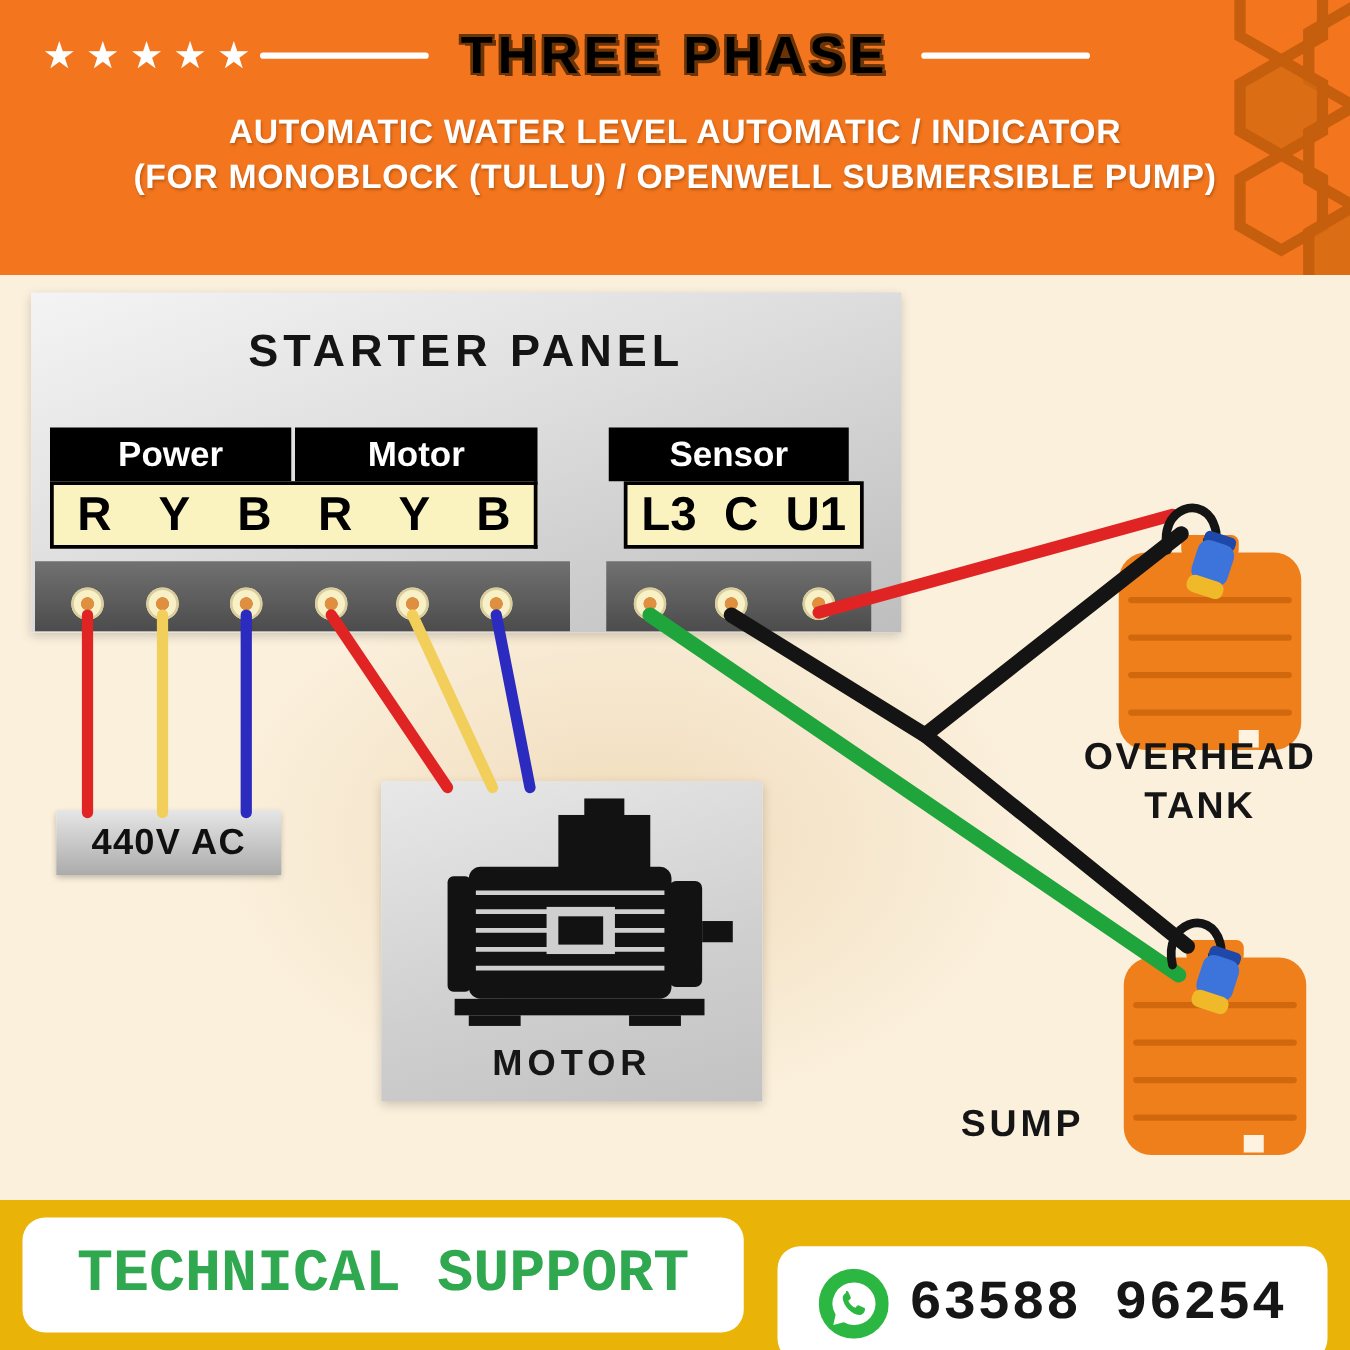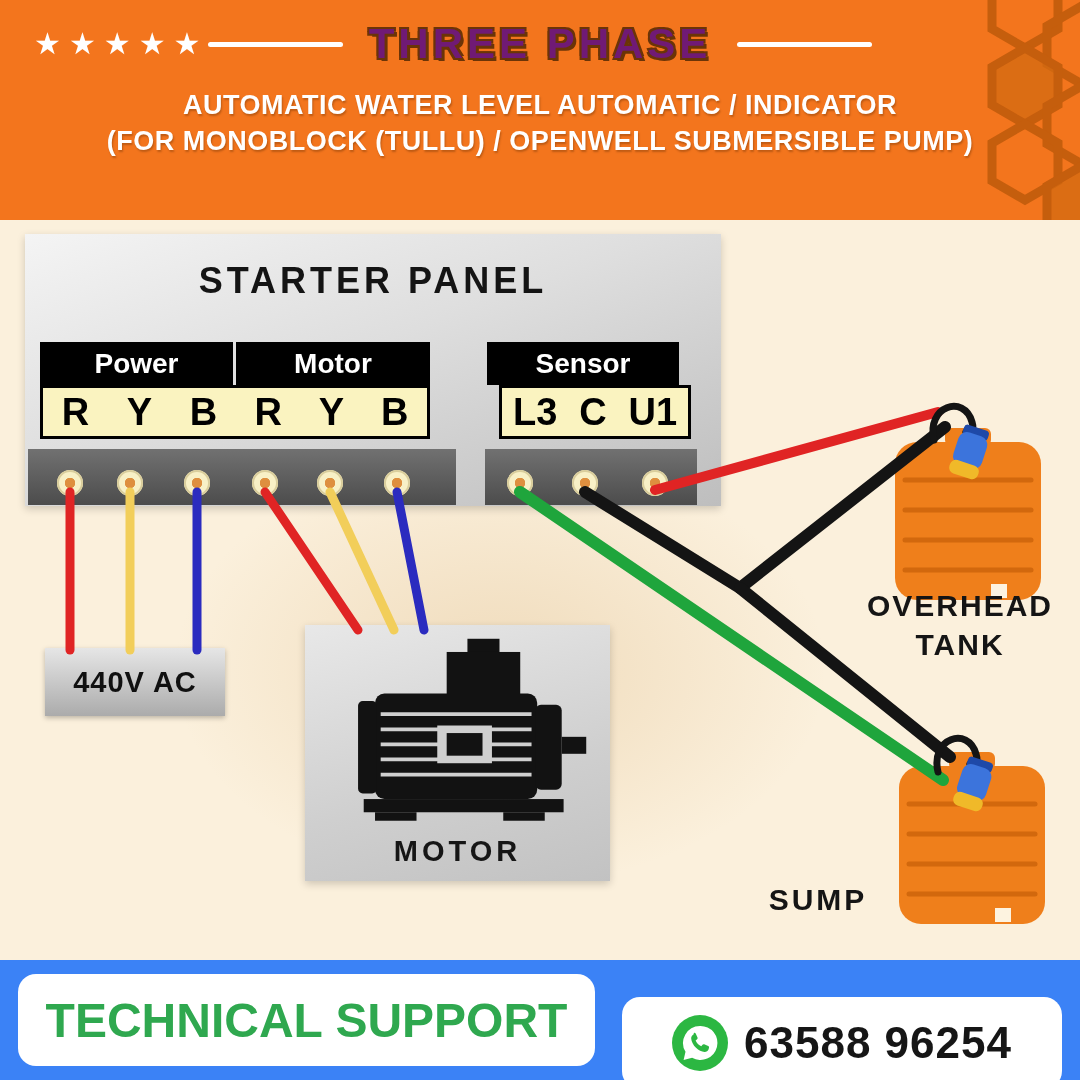--- a/index.html
+++ b/index.html
@@ -7,21 +7,21 @@
     position:relative; width:1080px; height:1080px; overflow:hidden;
     font-family:"Liberation Sans", sans-serif; background:#FBF0DC;
   }
 
   
   .header { position:absolute; top:0; left:0; width:1080px; height:220px; background:#F3751D; z-index:2; }
   .stars { position:absolute; left:34px; top:26px; font-size:30px; letter-spacing:8px; color:#ffffff; }
   .header-row { position:absolute; top:20px; left:0; width:100%; display:flex; justify-content:center; align-items:center; gap:26px; }
   .rule { width:135px; height:5px; background:#ffffff; border-radius:3px; }
   .title {
-    margin:0; font-size:42px; font-weight:bold; letter-spacing:4px; color:#701a75;
+    margin:0; font-size:42px; font-weight:bold; letter-spacing:4px; color:#000000;
     text-shadow:-2px -2px 0 #6b3407, 2px -2px 0 #6b3407, -2px 2px 0 #6b3407, 3px 3px 0 #6b3407;
   }
   .subs { position:absolute; top:88px; left:0; width:100%; text-align:center; }
   .sub { margin:0; font-size:27px; font-weight:bold; color:#ffffff; line-height:1.33; letter-spacing:0.5px;
          text-shadow:1px 2px 2px rgba(90,40,0,0.35); }
   .honeycomb { position:absolute; right:0; top:0; opacity:0.85; }
 
   
   .diagram { position:absolute; top:220px; left:0; width:1080px; height:740px; }
   .diagram::before {
@@ -47,21 +47,21 @@
   .st-power  { left:15px;  width:199px; }
   .st-motor  { left:211px; width:194px; border-left:none; }
   .st-sensor { left:474px; width:192px; }
   .tblock { position:absolute; top:215px; height:56px; background:linear-gradient(180deg,#717171,#4C4C4C); }
   .tb-left  { left:3px;   width:428px; }
   .tb-right { left:460px; width:212px; }
   .terminal { position:absolute; top:236px; width:26px; height:26px; border-radius:50%;
     background:radial-gradient(circle at 50% 50%, #DE8F3F 0 5px, #F8F0C6 5.5px 100%);
     box-shadow:0 0 0 2px #D9CD9C inset; }
 
-  .vbox { position:absolute; left:45px; top:428px; width:180px; height:68px;
+  .vbox { position:absolute; left:45px; top:428px; width:180px; height:52px;
     background:linear-gradient(180deg,#E6E6E6,#ABABAB); box-shadow:0 2px 5px rgba(0,0,0,0.25);
     display:flex; align-items:center; justify-content:center;
     font-size:29px; font-weight:bold; letter-spacing:1px; color:#101010; }
 
   .mbox { position:absolute; left:305px; top:405px; width:305px; height:256px;
     background:linear-gradient(165deg,#E8E8E8 0%,#CФCFCF 60%,#C2C2C2 100%);
     background:linear-gradient(165deg,#E8E8E8 0%,#CFCFCF 60%,#C2C2C2 100%);
     box-shadow:0 3px 8px rgba(0,0,0,0.18);
     display:flex; flex-direction:column; align-items:center; }
   .mbox svg { margin-top:10px; }
@@ -75,21 +75,21 @@
     letter-spacing:2px; text-align:center; line-height:1.3; }
   .cap-overhead { left:845px; top:366px; width:230px; }
   .cap-sump     { left:763px; top:660px; width:110px; letter-spacing:3px; }
 
   .wires { position:absolute; left:0; top:0; z-index:4; pointer-events:none; }
   .float { position:absolute; z-index:5; }
   .float-overhead { left:920px; top:172px; }
   .float-sump     { left:924px; top:504px; }
 
   
-  .footer { position:absolute; top:960px; left:0; width:1080px; height:120px; background:#3b82f6; z-index:2; }
+  .footer { position:absolute; top:960px; left:0; width:1080px; height:120px; background:#eab308; z-index:2;font-family:Liberation Mono, monospace; }
   .card { position:absolute; top:14px; height:92px; background:#ffffff; border-radius:18px;
     display:flex; align-items:center; justify-content:center; }
   .support-card { left:18px; width:577px; }
   .support-text { font-size:48px; font-weight:bold; color:#2FA84F; }
   .phone-card { left:622px; width:440px; gap:16px;margin-top:23px; }
   .phone-number { font-size:44px; font-weight:bold; color:#161616; letter-spacing:1px; }
 </style>
 </head>
 <body>
 

